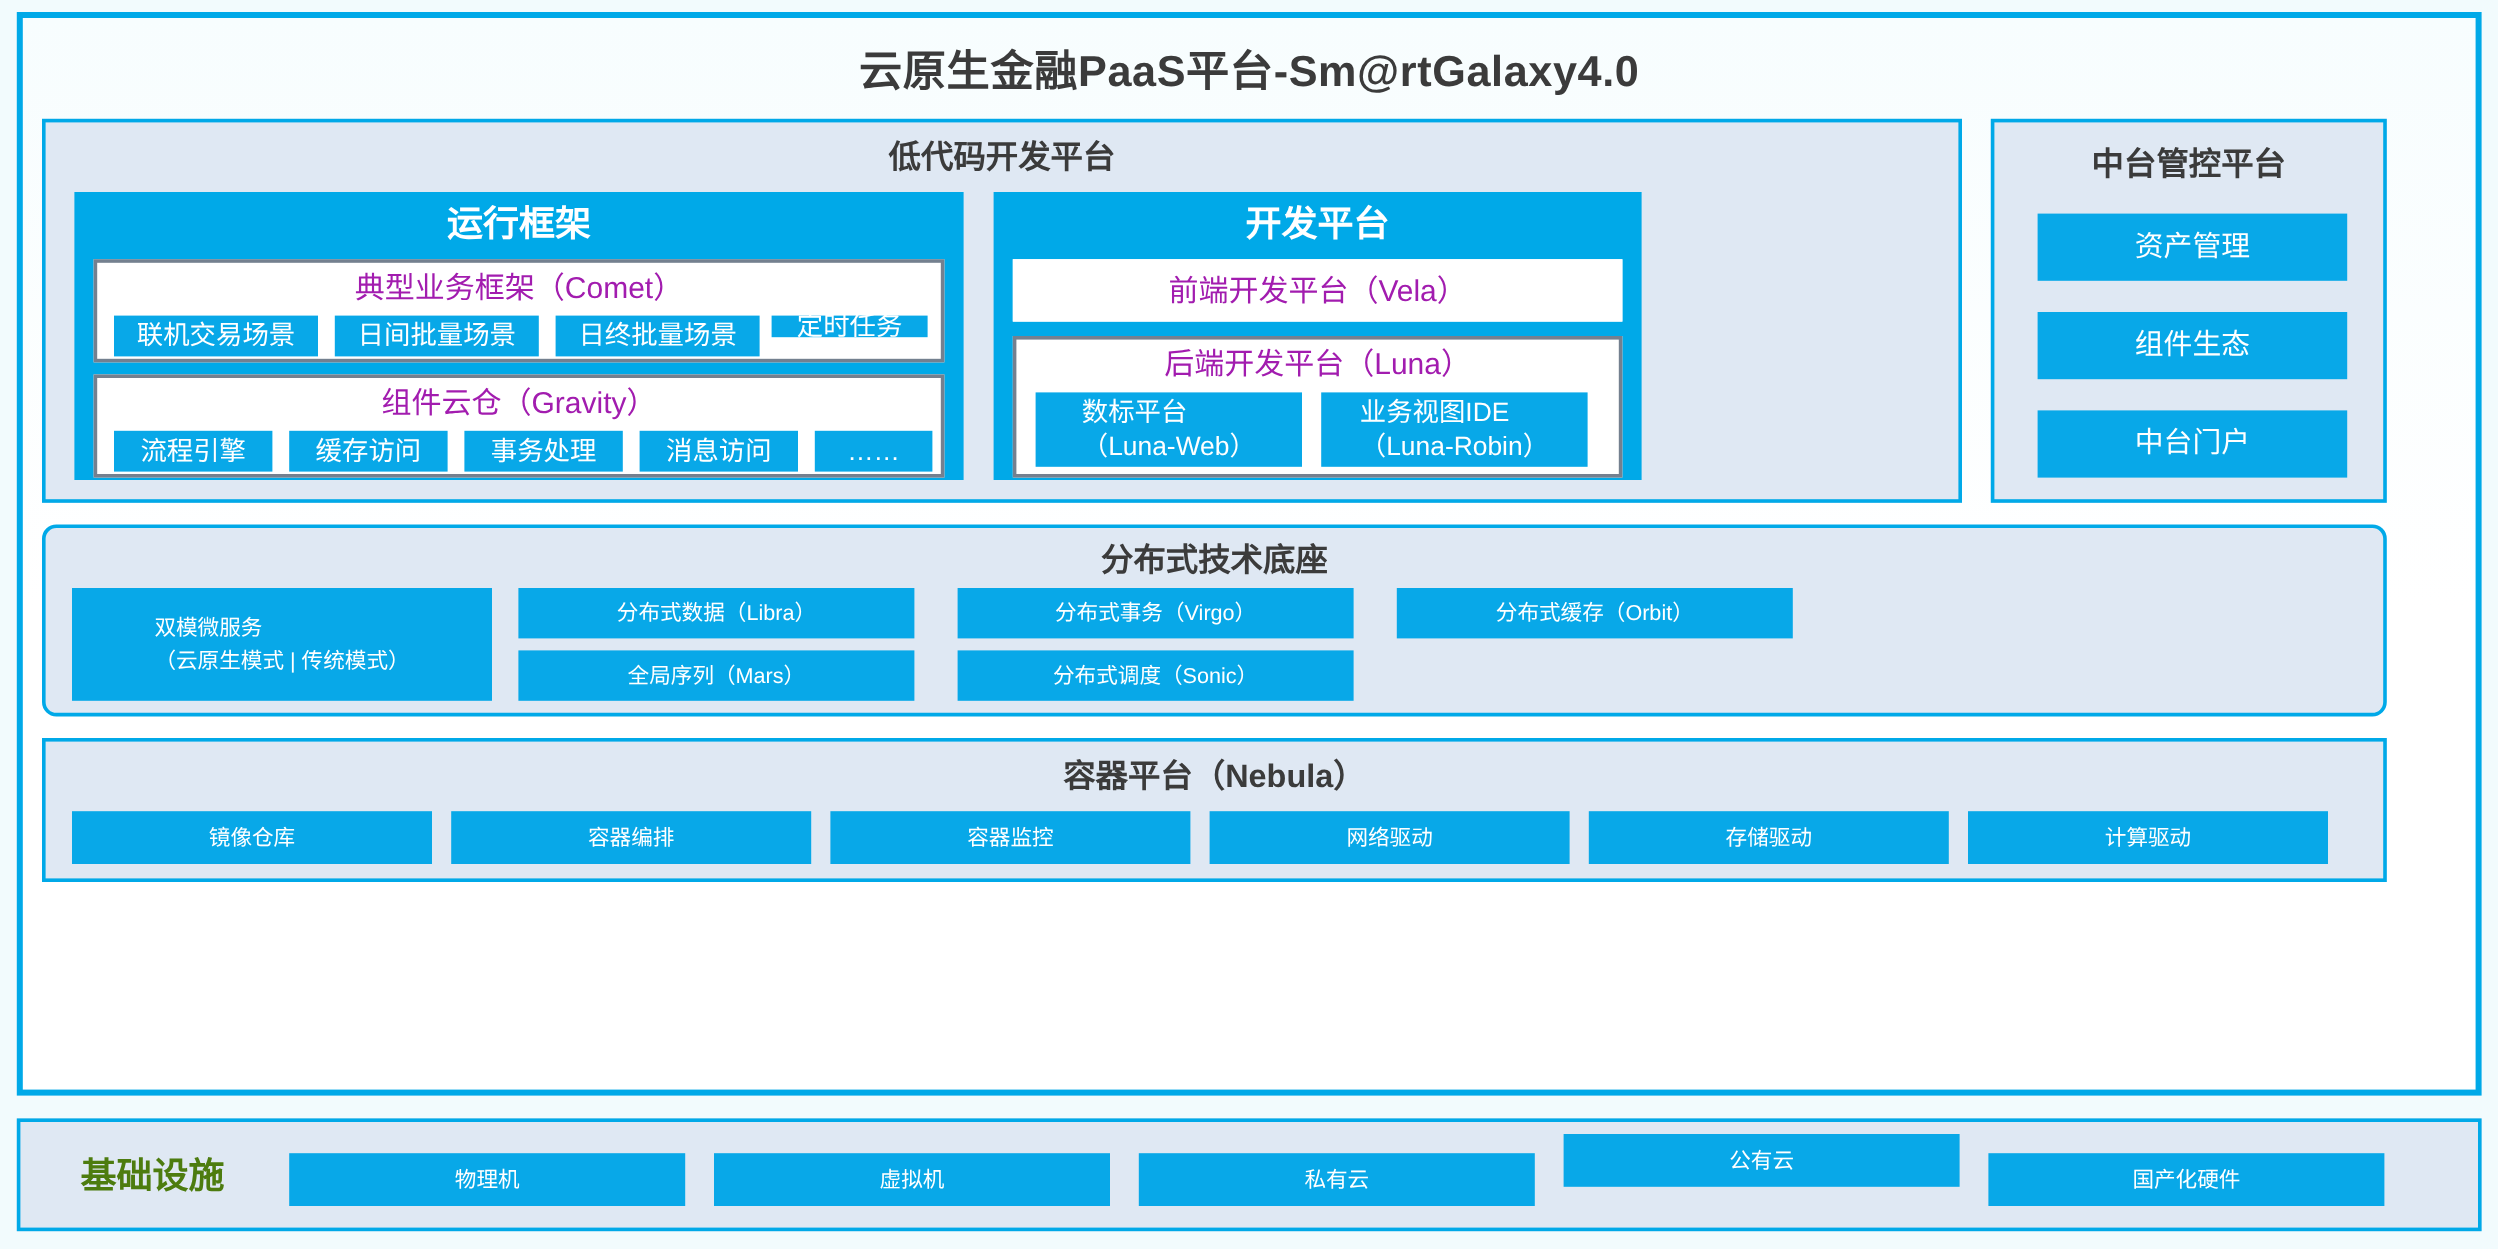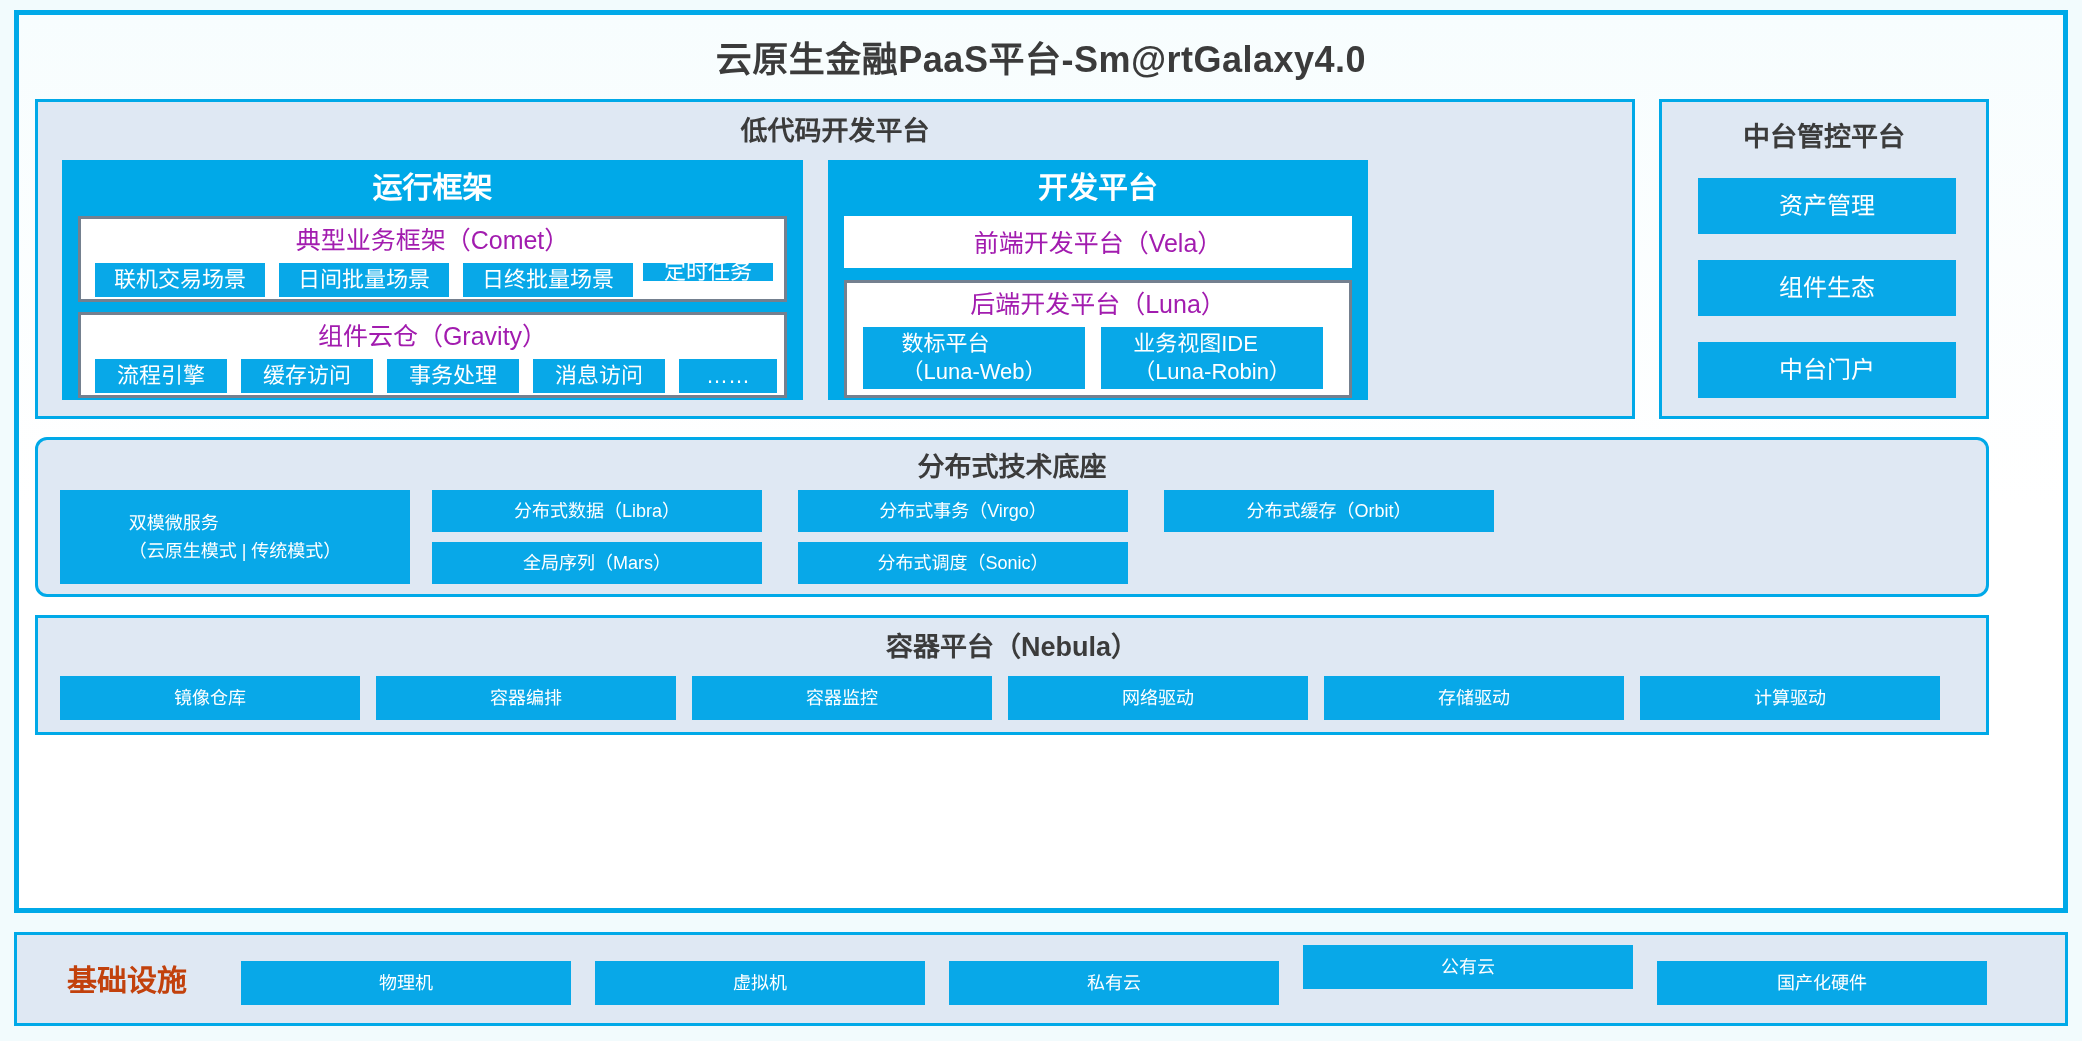--- a/index.html
+++ b/index.html
@@ -122,21 +122,21 @@
     box-sizing: border-box;
     border: 3px solid #00a9e8;
     background: #dfe8f3;
   }
   .infra-label {
     position: absolute;
     left: 50px;
     top: 26px;
     font-size: 30px;
     font-weight: 700;
-    color: #c2410c;
+    color: #4d7c0f;
     line-height: 40px;
     white-space: nowrap;
   }
 </style>
 </head>
 <body>
 
 <div id="canvas">
 
   <div class="main-frame">

